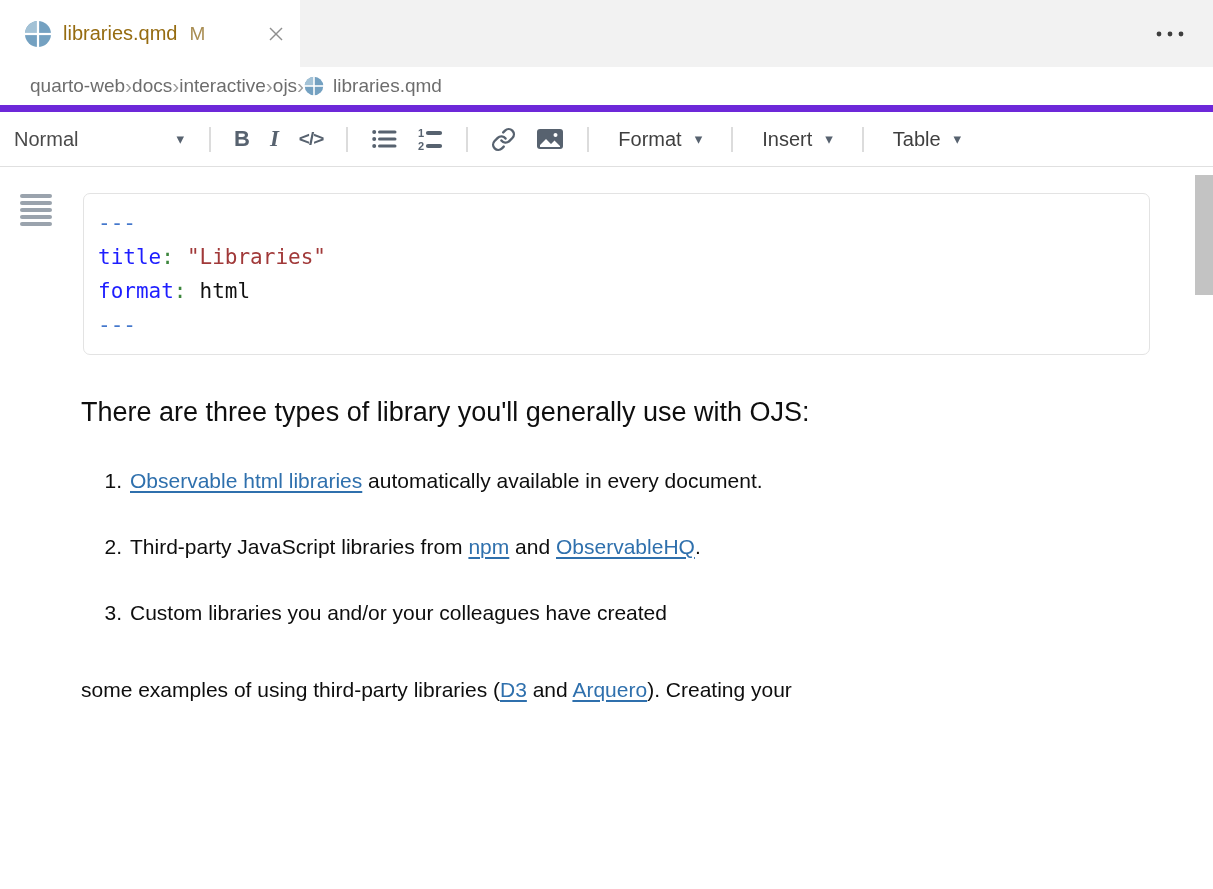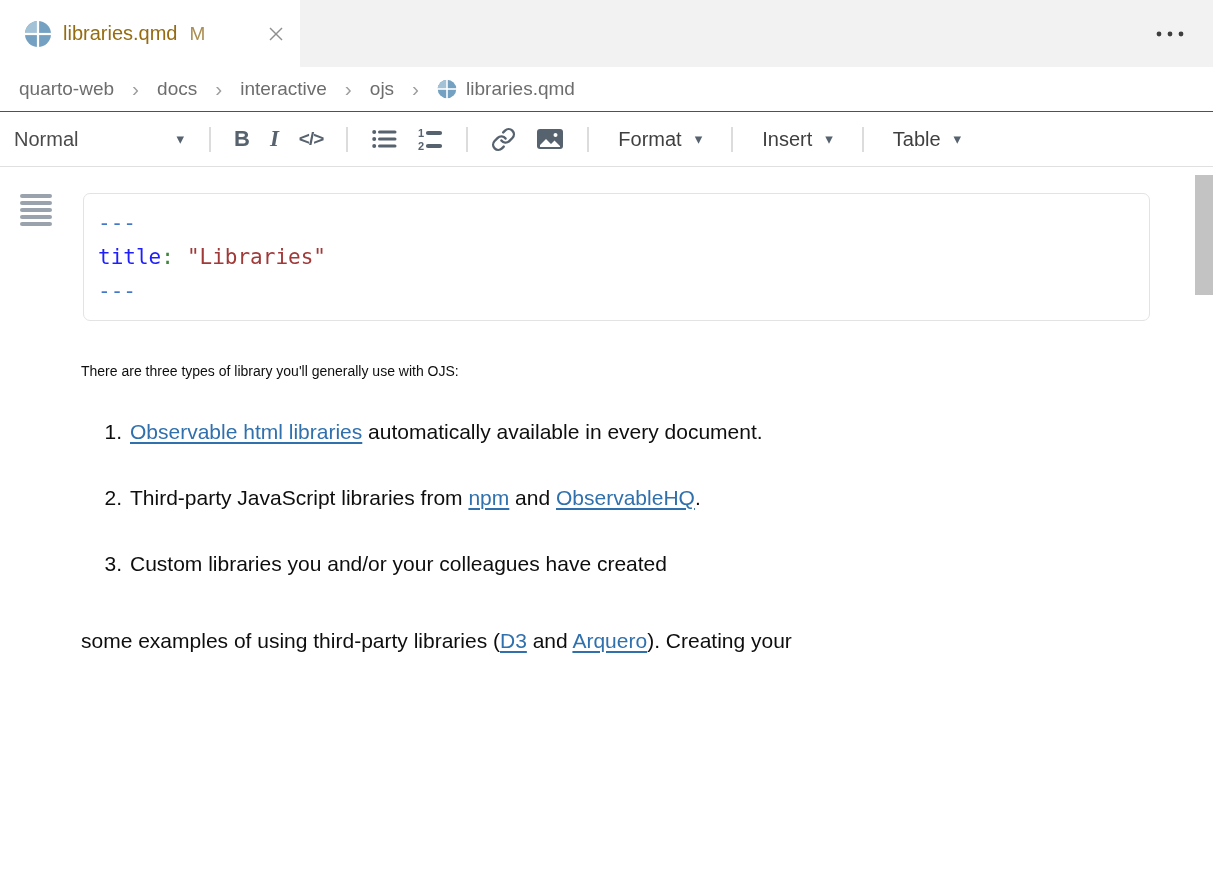--- a/index.html
+++ b/index.html
@@ -20,22 +20,22 @@
     padding: 0 16px 0 24px; gap: 11px; cursor: pointer;
   }
   .tab-name { font-size: 20px; color: var(--modified-file); }
   .tab-mod  { font-size: 19px; color: var(--modified-badge); margin-left: 1px; }
   .tab-close { margin-left: auto; display: flex; align-items: center; }
   .more-btn { margin-left: auto; align-self: center; margin-right: 28px; display: flex; }
 
   
   .breadcrumb {
     height: 45px; background: #fff; display: flex; align-items: center;
-    padding-left: 19px; gap: 18px; font-size: 19px; color: #6d6d6d;
-    border-bottom: 1px solid #6d28d9;
+    padding-left: 30px; gap: 0; font-size: 19px; color: #6d6d6d;
+    border-bottom: 7px solid #6d28d9;
   }
   .crumb { cursor: pointer; }
   .crumb-sep { color: #9e9e9e; font-size: 21px; line-height: 1; padding-bottom: 2px; }
   .crumb-file { display: flex; align-items: center; gap: 9px; cursor: pointer; }
 
   
   .toolbar {
     height: 55px; background: #fff; display: flex; align-items: center;
     padding-left: 14px; border-bottom: 1px solid #e0e0e0;
   }
@@ -68,21 +68,21 @@
     font-family: "DejaVu Sans Mono", monospace;
     font-size: 21px; line-height: 34px; cursor: text;
   }
   .tok-delim { color: var(--yaml-delim); }
   .tok-key   { color: var(--yaml-key); }
   .tok-colon { color: var(--yaml-colon); }
   .tok-val   { margin-left: 0.62em; color: #111; }
   .tok-str   { margin-left: 0.62em; color: var(--yaml-string); }
 
   h1.overview { margin: 44px 0 0 81px; font-size: 33px; font-weight: 700; color: #0d0d0d; letter-spacing: -0.3px; }
-  .intro { margin: 42px 0 11px 81px; font-size: 14px; }
+  .intro { margin: 42px 0 11px 81px; font-size: 27px; }
 
   .doc-list { margin: 38px 0 0 81px; }
   .doc-li { display: flex; margin-bottom: 36px; font-size: 21px; line-height: 30px; }
   .doc-li .num { width: 41px; text-align: right; margin-right: 8px; flex: none; }
 
   .closing { margin: 42px 0 0 81px; font-size: 21px; line-height: 40px; max-width: 1040px; }
 
   a.doclink, .doclink {
     color: var(--link); text-decoration: underline; cursor: pointer;
     text-underline-offset: 3px; text-decoration-thickness: 1.5px;
@@ -218,20 +218,21 @@
       <div class="drag-handle">
         <div class="bar"></div>
           <div class="bar"></div>
           <div class="bar"></div>
           <div class="bar"></div>
           <div class="bar"></div>
       </div>
       <div class="yaml-block">
         <div><span class="tok-delim">---</span></div>
         <div><span class="tok-key">title</span><span class="tok-colon">:</span><span class="tok-str">"Libraries"</span></div>
+        <div><span class="tok-key">format</span><span class="tok-colon">:</span><span class="tok-val">html</span></div>
         <div><span class="tok-delim">---</span></div>
       </div>
     </div>
 
 
     <p class="intro">There are three types of library you'll generally use with OJS:</p>
 
     <div class="doc-list">
       <div class="doc-li">
         <span class="num">1.</span>

